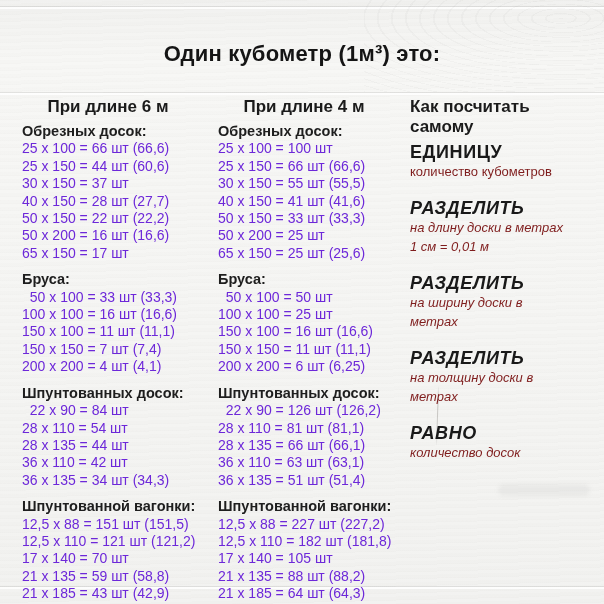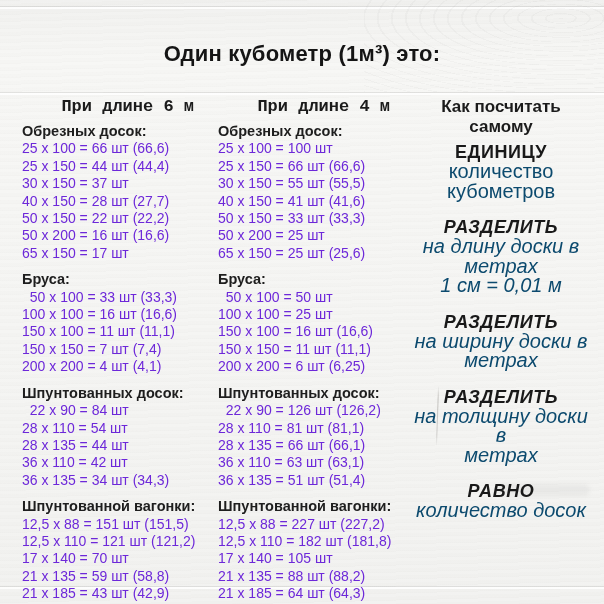--- a/index.html
+++ b/index.html
@@ -44,43 +44,43 @@
     text-align: center;
     font-size: 22px; font-weight: 700; color: #151515;
     letter-spacing: 0.2px;
   }
   .content {
     position: absolute; top: 97px; left: 22px; right: 0;
     display: flex;
   }
   .data-col  { width: 196px; flex: none; }
   .data-col.second { width: 192px; }
-  .howto-col { width: 182px; flex: none; text-align: center; }
+  .howto-col { width: 182px; flex: none; }
   .col-header {
     font-size: 17px; font-weight: 700; line-height: 20px; height: 20px;
     color: #1b1b1b;
   }
-  .data-col .col-header { width: 172px; text-align: right; font-family: Liberation Mono, monospace; }
+  .data-col .col-header { width: 172px; text-align: center; }
   .sections { margin-top: 6px; }
   .section + .section { margin-top: 9px; }
   .section-heading {
     font-size: 14.5px; font-weight: 700; line-height: 17.4px;
     color: #1e1e1e; white-space: nowrap;
   }
   .size-row {
     font-size: 14px; line-height: 17.4px; color: #6d28d9;
     white-space: nowrap;
   }
   .steps { margin-top: 25px; }
   .step + .step { margin-top: 16px; font-style: italic; }
   .step-keyword {
     font-size: 18px; font-weight: 700; line-height: 20px;
     letter-spacing: 0.6px; color: #191919;
   }
-  .step-line { font-size: 20px; line-height: 19.5px; color: #0c4a6e; }
+  .step-line { font-size: 13px; line-height: 19.5px; color: #7f1d1d; }
 </style>
 </head>
 <body>
 
 <div class="seam top"></div>
 <div class="seam mid"></div>
 <div class="seam bottom"></div>
 <div class="grain-tr"></div>
 <div class="crack"></div>
 <div class="smudge"></div>
@@ -88,21 +88,21 @@
 <h1 class="title">Один кубометр (1м³) это:</h1>
 
 <div class="content">
 
   <div class="data-col">
     <div class="col-header">При длине 6 м</div>
     <div class="sections">
       <div class="section">
         <div class="section-heading">Обрезных досок:</div>
         <div class="size-row">25 x 100 = 66 шт (66,6)</div>
-        <div class="size-row">25 x 150 = 44 шт (44,4)</div>
+        <div class="size-row">25 x 150 = 44 шт (60,6)</div>
         <div class="size-row">30 x 150 = 37 шт</div>
         <div class="size-row">40 x 150 = 28 шт (27,7)</div>
         <div class="size-row">50 x 150 = 22 шт (22,2)</div>
         <div class="size-row">50 x 200 = 16 шт (16,6)</div>
         <div class="size-row">65 x 150 = 17 шт</div>
       </div>
       <div class="section">
         <div class="section-heading">Бруса:</div>
         <div class="size-row">&nbsp;&nbsp;50 x 100 = 33 шт (33,3)</div>
         <div class="size-row">100 x 100 = 16 шт (16,6)</div>

